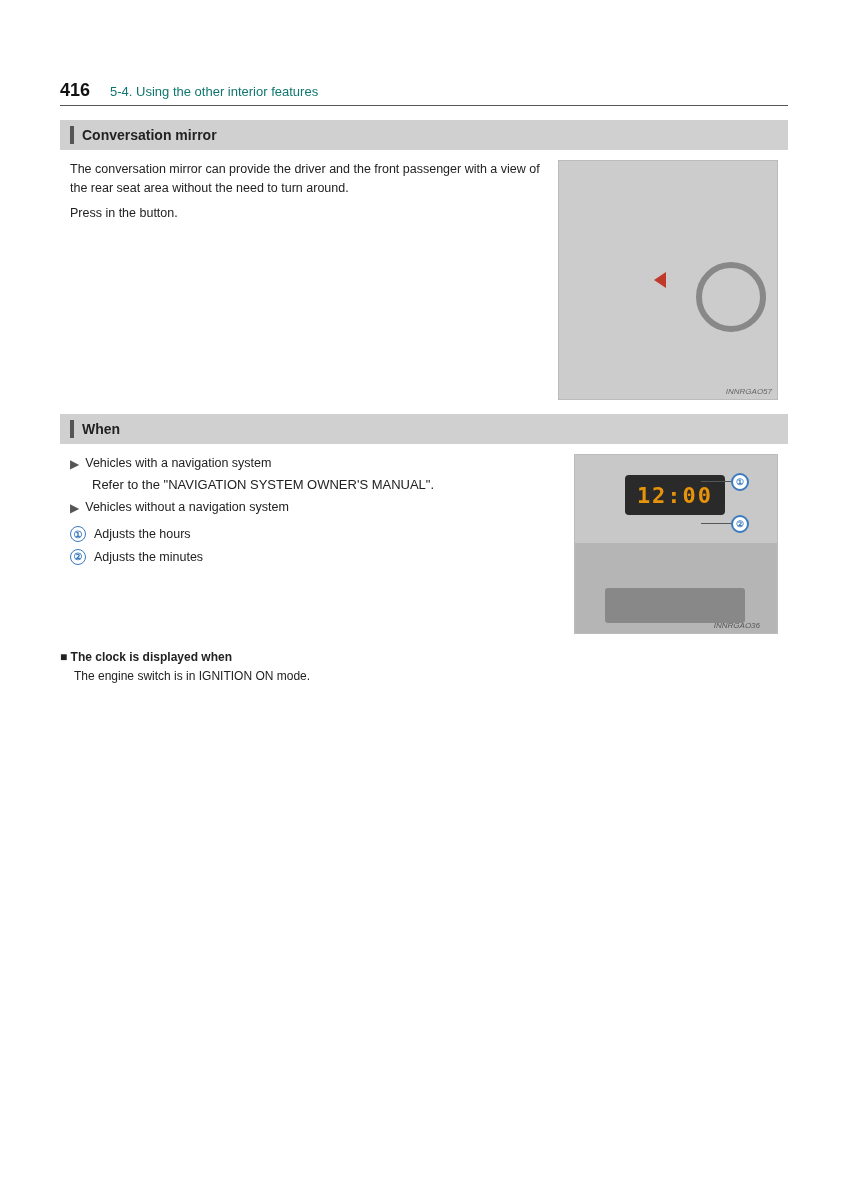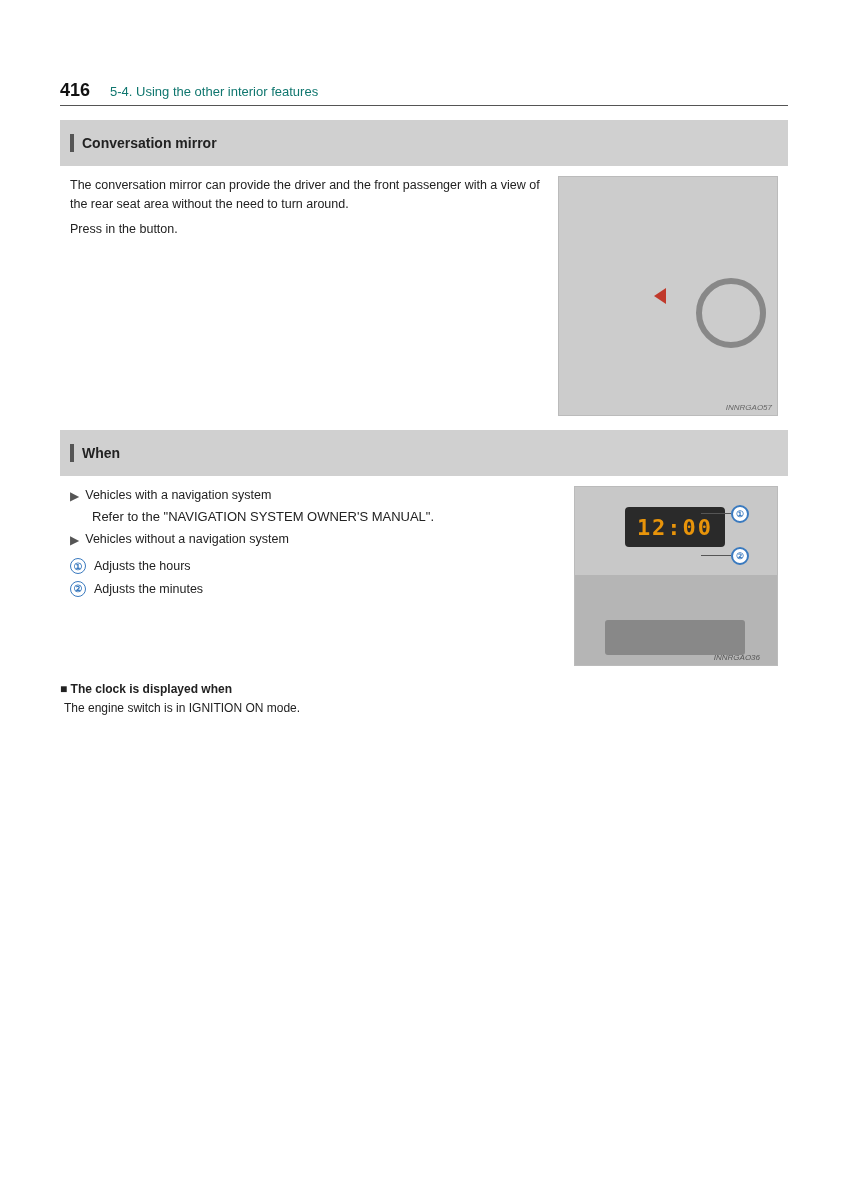--- a/index.html
+++ b/index.html
@@ -29,21 +29,21 @@
       font-weight: bold;
       margin-right: 20px;
       color: #111;
     }
     .header-title {
       font-size: 13px;
       color: #0f766e;
     }
     .section-header {
       background: #d0d0d0;
-      padding: 14px 10px;
+      padding: 6px 10px;
       font-size: 14px;
       font-weight: bold;
       margin-bottom: 10px;
       display: flex;
       align-items: center;
     }
     .section-header::before {
       content: '';
       display: inline-block;
       width: 4px;
@@ -133,21 +133,21 @@
     }
     .info-label {
       font-weight: bold;
       font-size: 12px;
     }
     .info-label::before {
       content: '■ ';
       color: #222;
     }
     .indented {
-      margin-left: 4px;
+      margin-left: 14px;
     }
 
     
     .mirror-img-container {
       width: 220px;
       height: 240px;
       background: #ccc;
       position: relative;
       overflow: hidden;
     }

